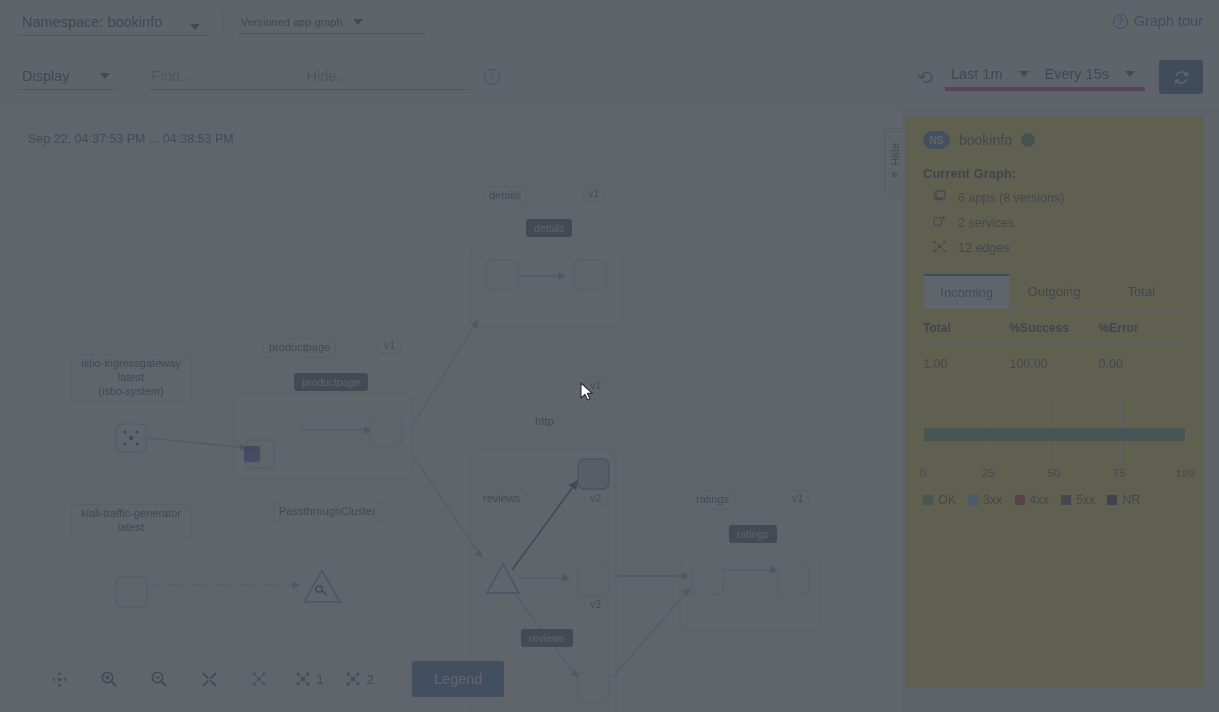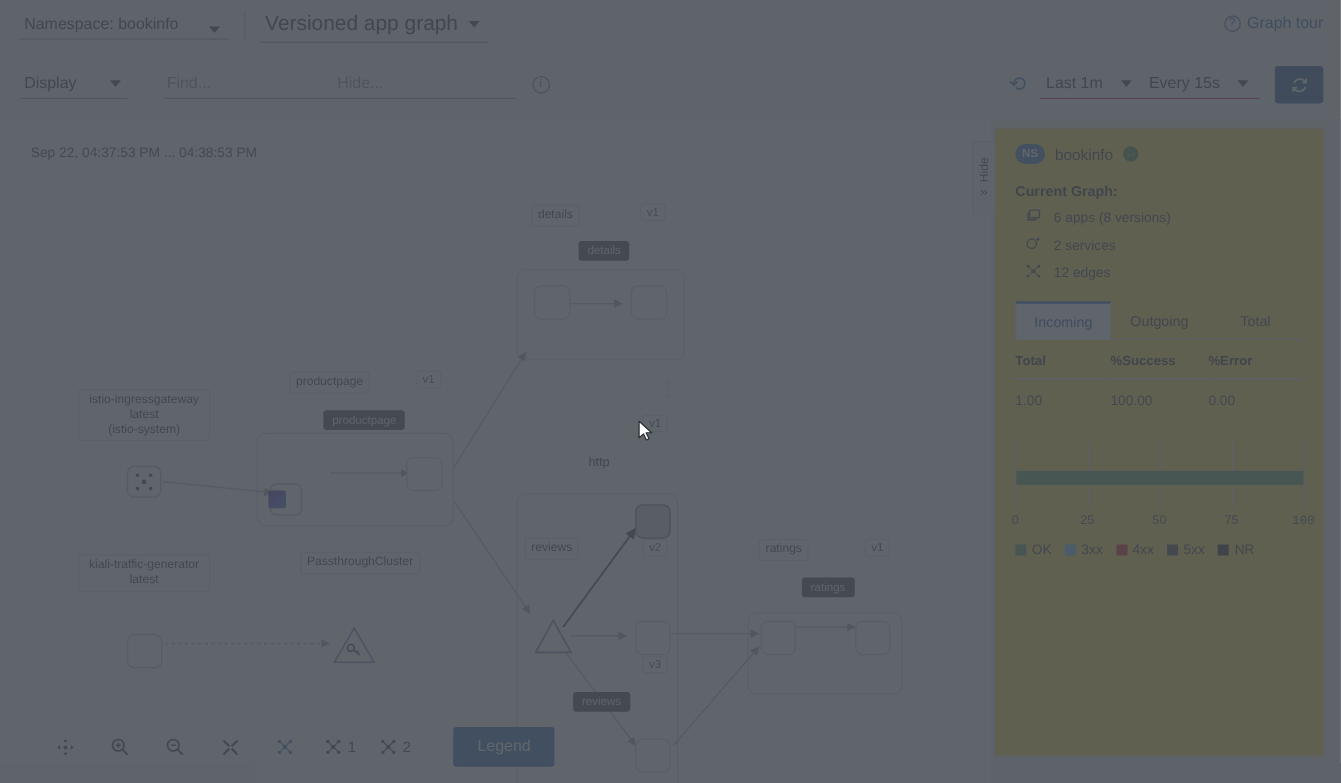--- a/index.html
+++ b/index.html
@@ -33,21 +33,21 @@
     margin-left: 18px;
     display: flex; align-items: flex-end; gap: 10px;
     font-size: 14.5px; color: #2c2f33;
     border-bottom: 1px solid #9a9a9a;
     padding: 4px 8px 5px 4px;
     min-width: 190px; justify-content: space-between;
   }
   .vdiv { width: 1px; height: 26px; background: #c2c2c2; margin: 0 14px; }
   .graphtype-select {
     display: flex; align-items: center; gap: 10px;
-    font-size: 19px; color: #2c2f33;
+    font-size: 11px; color: #2c2f33;
     border-bottom: 1px solid #9a9a9a;
     padding: 4px 8px 5px 4px;
     min-width: 190px; 
   }
   .caret {
     width: 0; height: 0;
     border-left: 5px solid transparent; border-right: 5px solid transparent;
     border-top: 6px solid #3c4043;
   }
   .graph-tour {
@@ -95,21 +95,21 @@
     font-size: 11px; line-height: 13.5px; text-align: center;
     font-family: "Liberation Serif", serif; font-style: italic;
   }
   .tb-right {
     position: absolute; right: 16px; top: 14px;
     display: flex; align-items: center; gap: 0;
   }
   .history-ico { color:#2f6fb0; font-size: 19px; margin-right: 12px; }
   .range-group {
     display: flex; align-items: flex-start;
-    border-bottom: 1px solid #be185d;
+    border-bottom: 4px solid #be185d;
   }
   .range-sel {
     display: flex; align-items: center; gap: 16px;
     font-size: 14.5px; color: #2c2f33; padding: 3px 10px 5px 6px;
   }
   .refresh-btn {
     margin-left: 14px;
     width: 44px; height: 34px; border-radius: 3px;
     background: #22548c;
     display: flex; align-items: center; justify-content: center;

